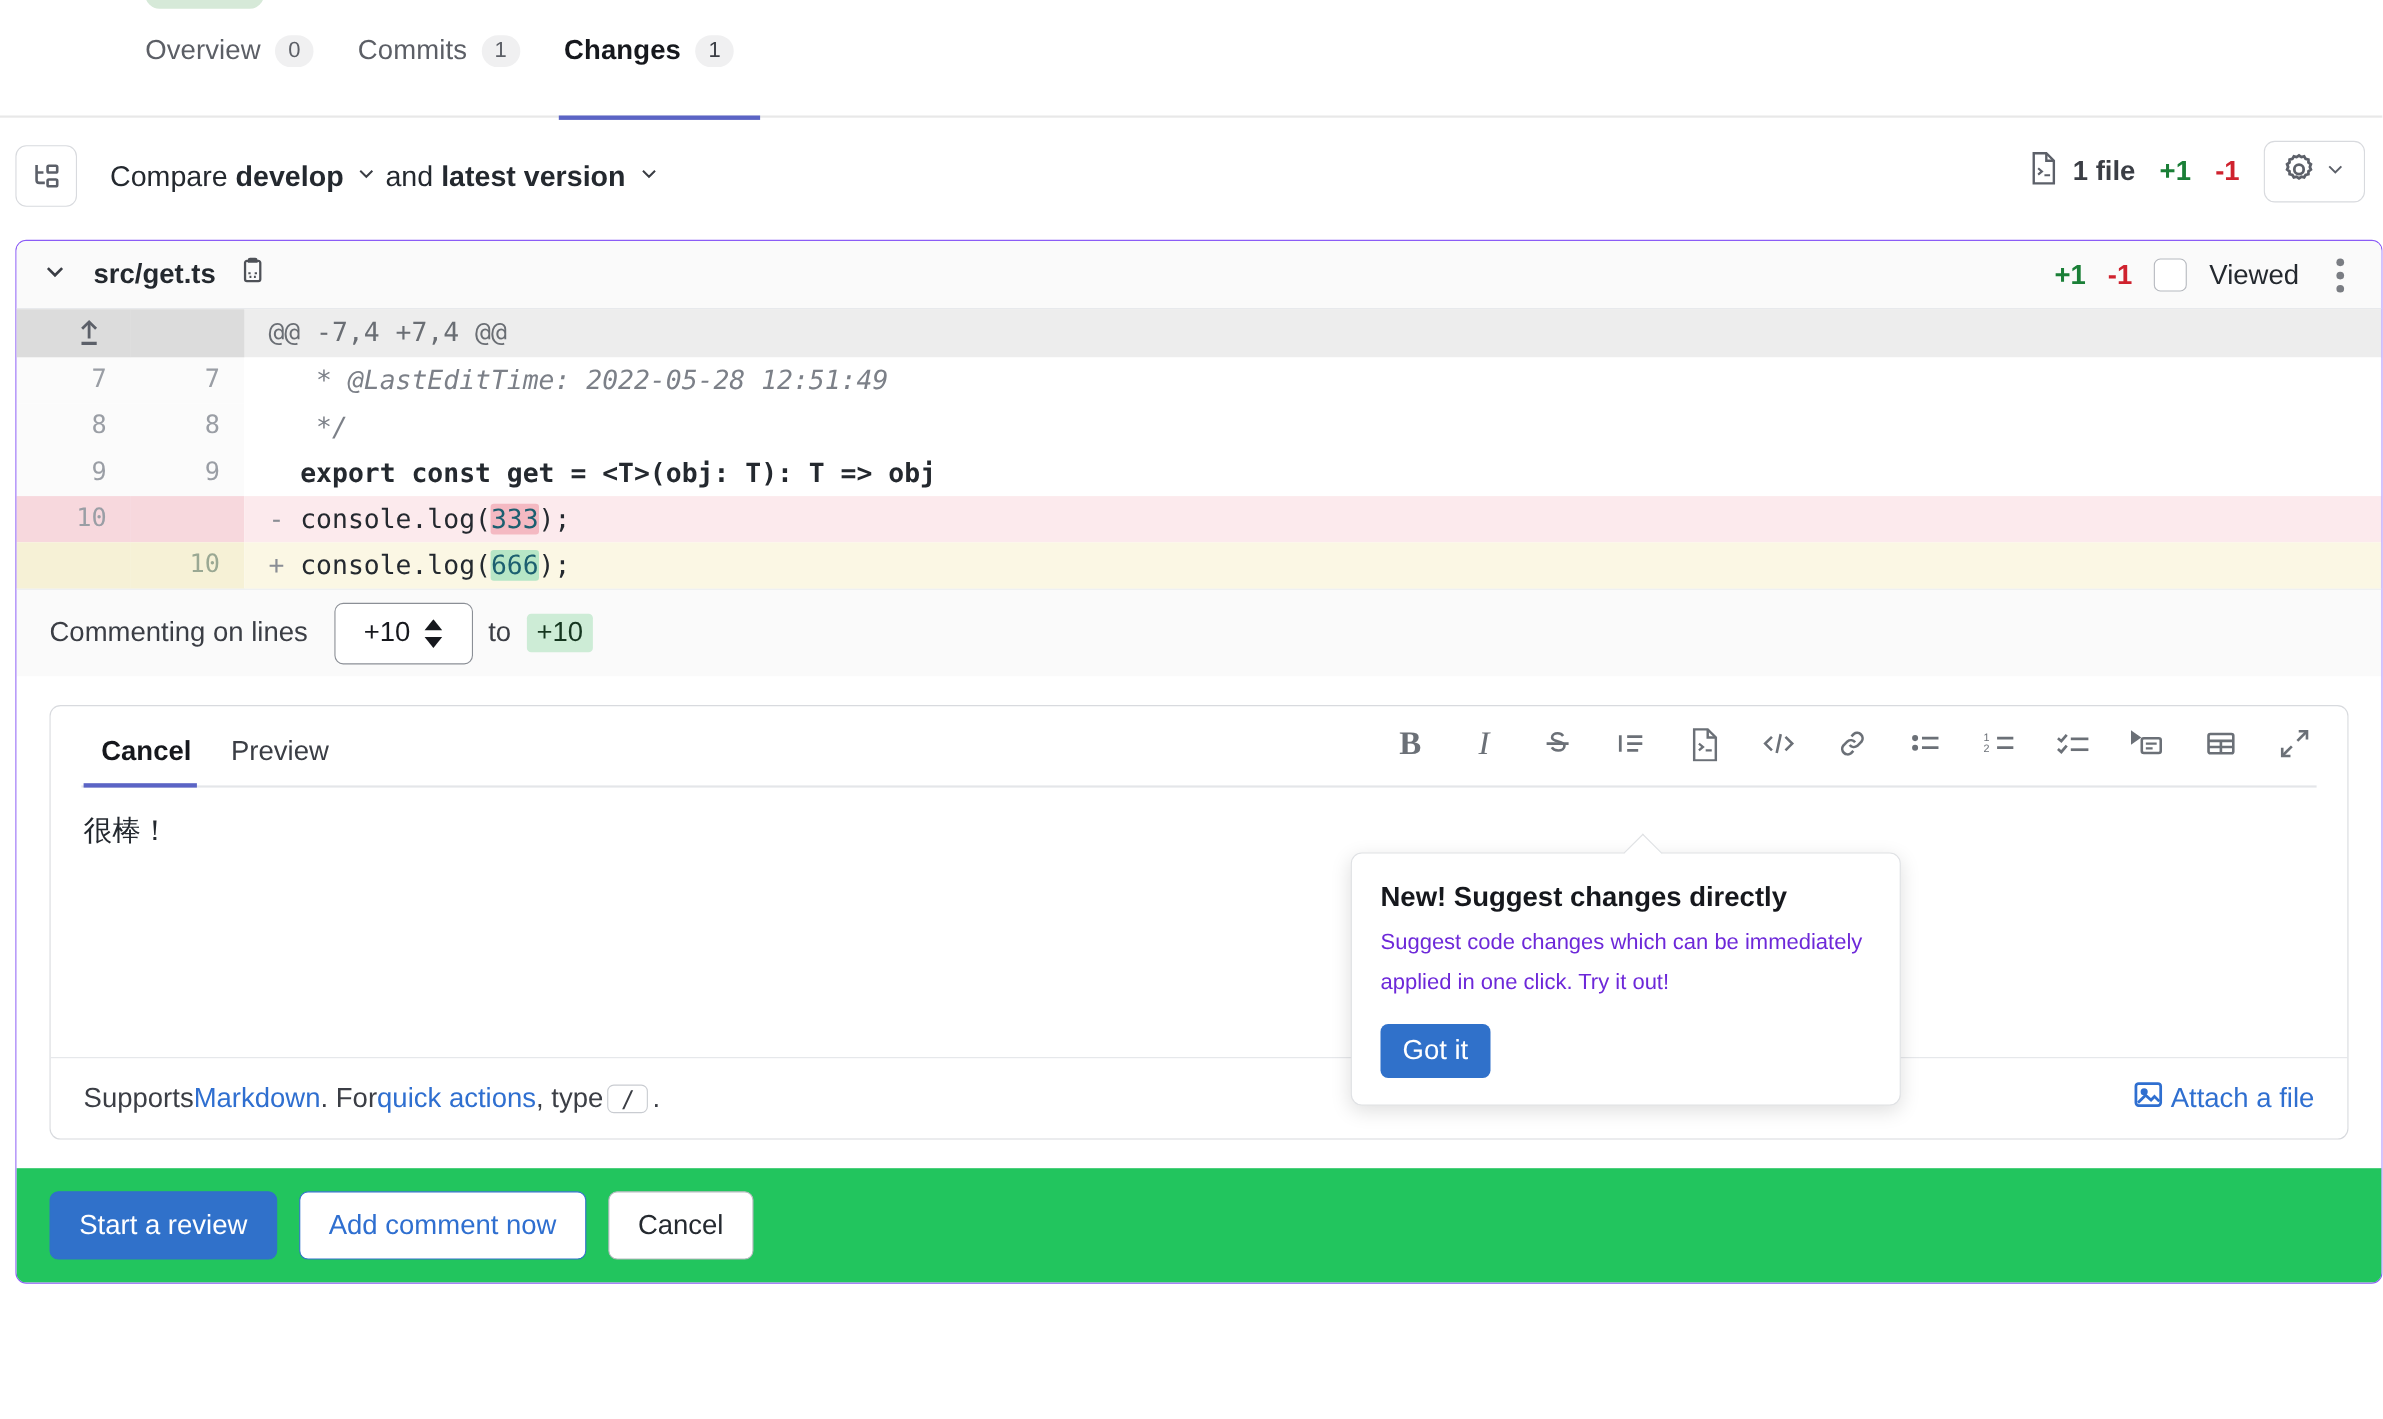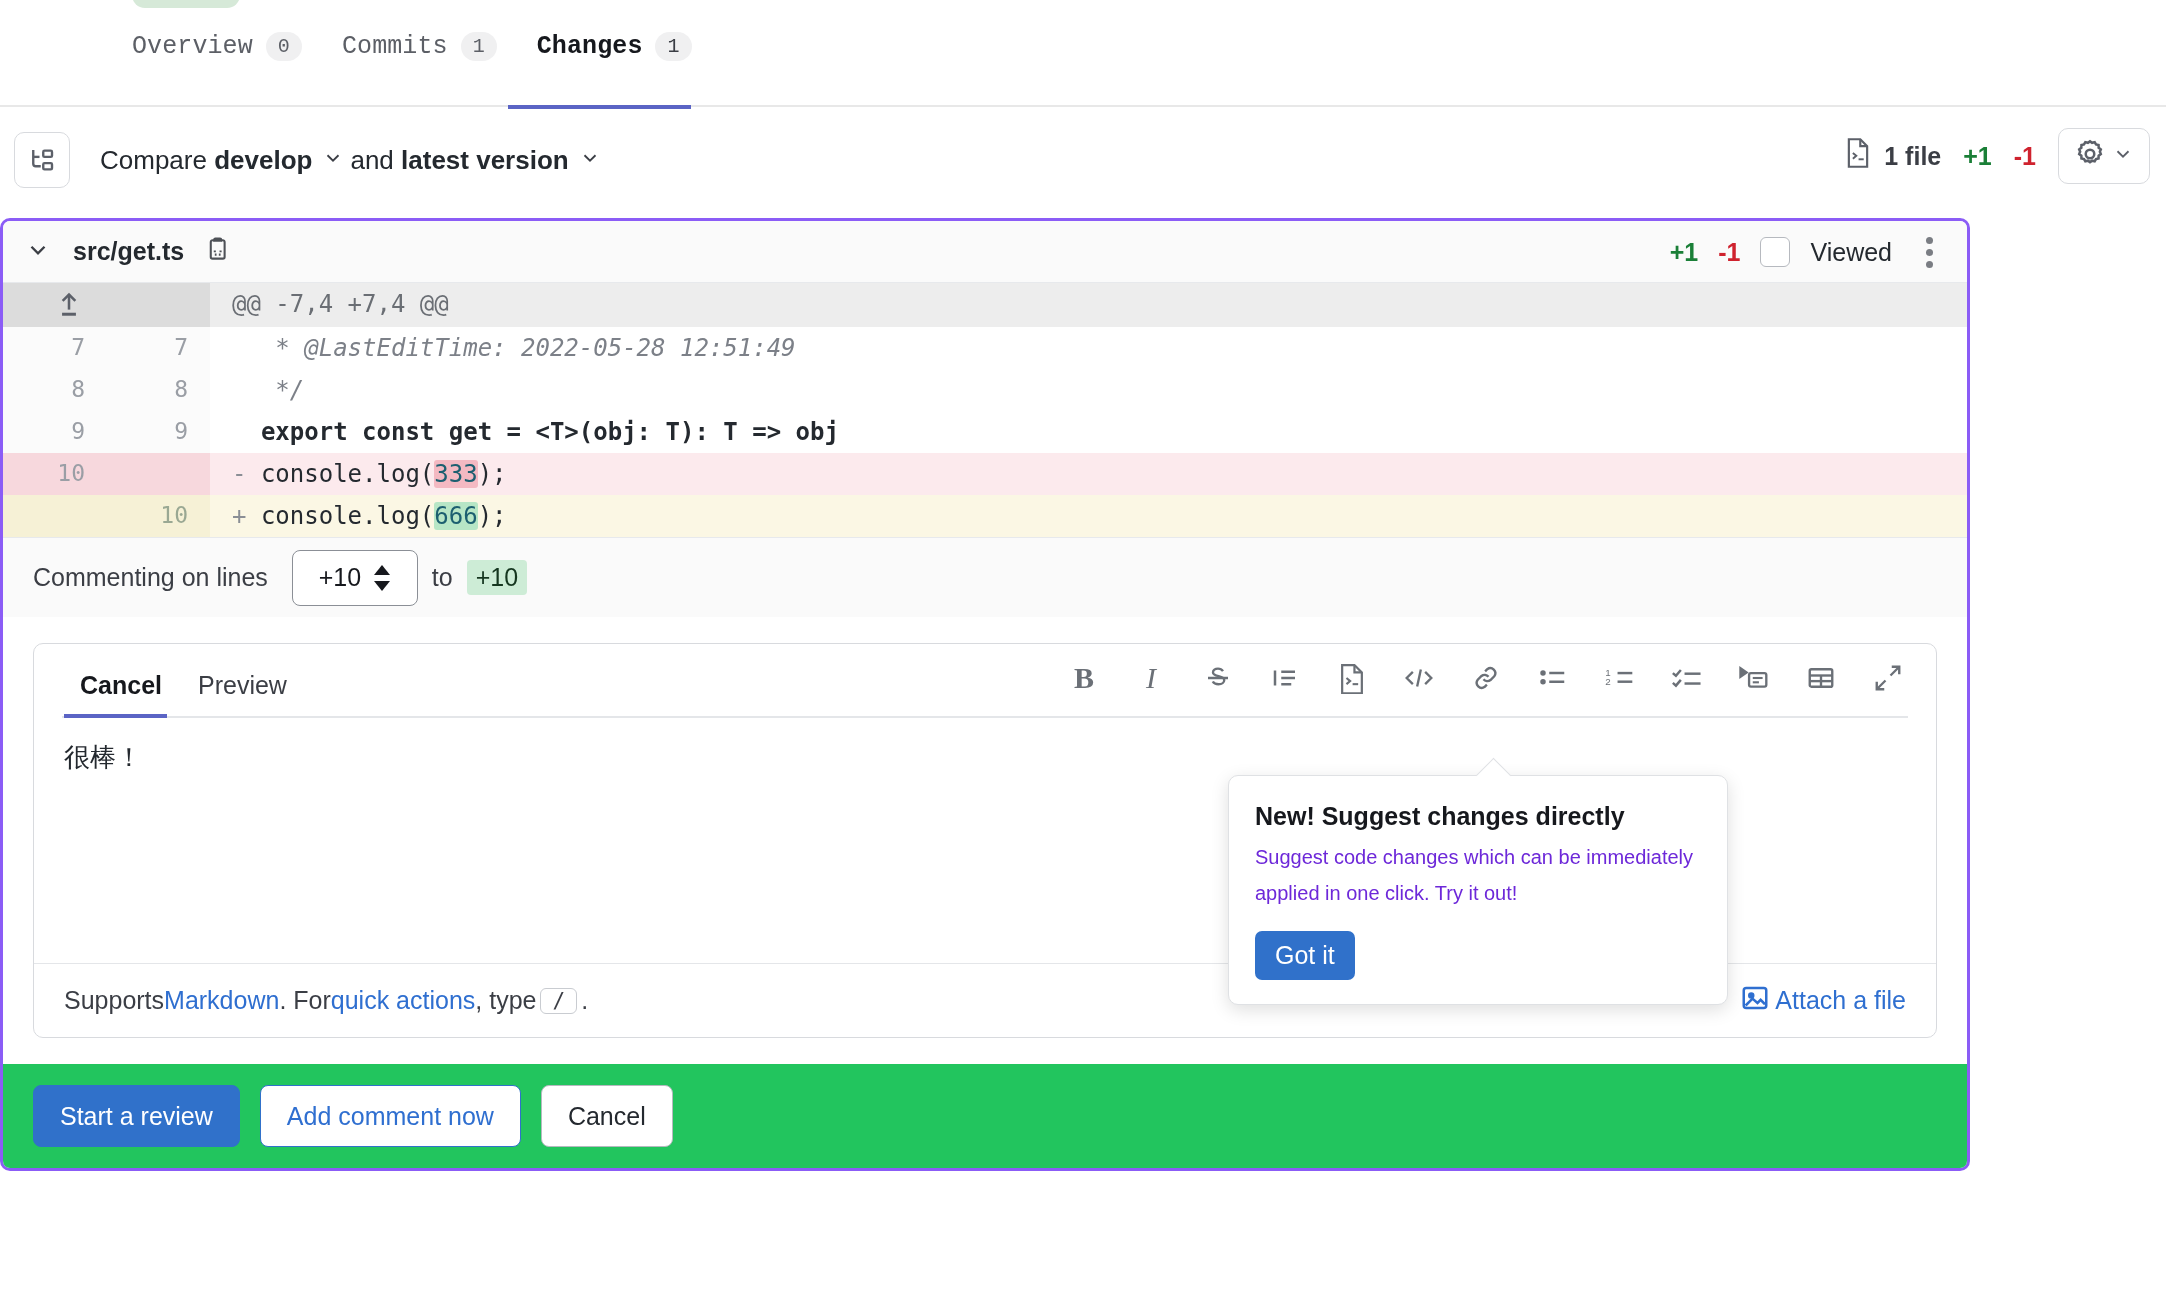--- a/index.html
+++ b/index.html
@@ -17,21 +17,21 @@
     position: absolute; left: 132px; top: -18px;
     width: 108px; height: 26px; border-radius: 13px;
     background: #d6e9d8;
   }
 
   
   .tabbar {
     position: absolute; left: 0; top: 0; width: 2166px; height: 107px;
     border-bottom: 2px solid #e8e8e8;
   }
-  .tabs { position: absolute; left: 132px; top: 32px; display: flex; align-items: center; gap: 40px; font-family: Liberation Mono, monospace; }
+  .tabs { position: absolute; left: 132px; top: 32px; display: flex; align-items: center; gap: 40px; }
   .tab {
     display: flex; align-items: center; gap: 13px;
     font-size: 25px; color: #5c5f66; padding-bottom: 28px;
     cursor: pointer; letter-spacing: .1px;
   }
   .tab.active { color: #16181d; font-weight: 700; }
   .tab .count {
     background: #f0f0f1; color: #5c5f66; border-radius: 20px;
     font-size: 20px; font-weight: 400; padding: 3px 12px; min-width: 34px; text-align: center;
   }
@@ -61,22 +61,22 @@
   .filecount { display: flex; align-items: center; gap: 12px; font-size: 25px; color: #3b3e45; font-weight: 700;}
   .plus { color: #1a7f37; font-weight: 700; font-size: 25px; }
   .minus { color: #cf222e; font-weight: 700; font-size: 25px; }
   .gear-btn {
     width: 92px; height: 56px; border: 1px solid #d8dade; border-radius: 10px;
     background: #fff; display: flex; align-items: center; justify-content: center; gap: 6px;
   }
 
   
   .filecard {
-    position: absolute; left: 0; top: 218px; width: 1970px;
-    border: 3px solid #8b5cf6; border-radius: 10px; overflow: hidden; background: #fff;
+    position: absolute; left: 14px; top: 218px; width: 2152px;
+    border: 1px solid #8b5cf6; border-radius: 10px; overflow: hidden; background: #fff;
   }
   .filehdr {
     height: 62px; background: #fafafa; border-bottom: 1px solid #e7e9ec;
     display: flex; align-items: center; padding: 0 22px; position: relative;
   }
   .filehdr .fname { font-size: 25px; font-weight: 700; margin-left: 22px; }
   .filehdr .copy { margin-left: 22px; }
   .filehdr-right {
     position: absolute; right: 20px; top: 0; height: 62px; display: flex; align-items: center; gap: 20px;
   }

